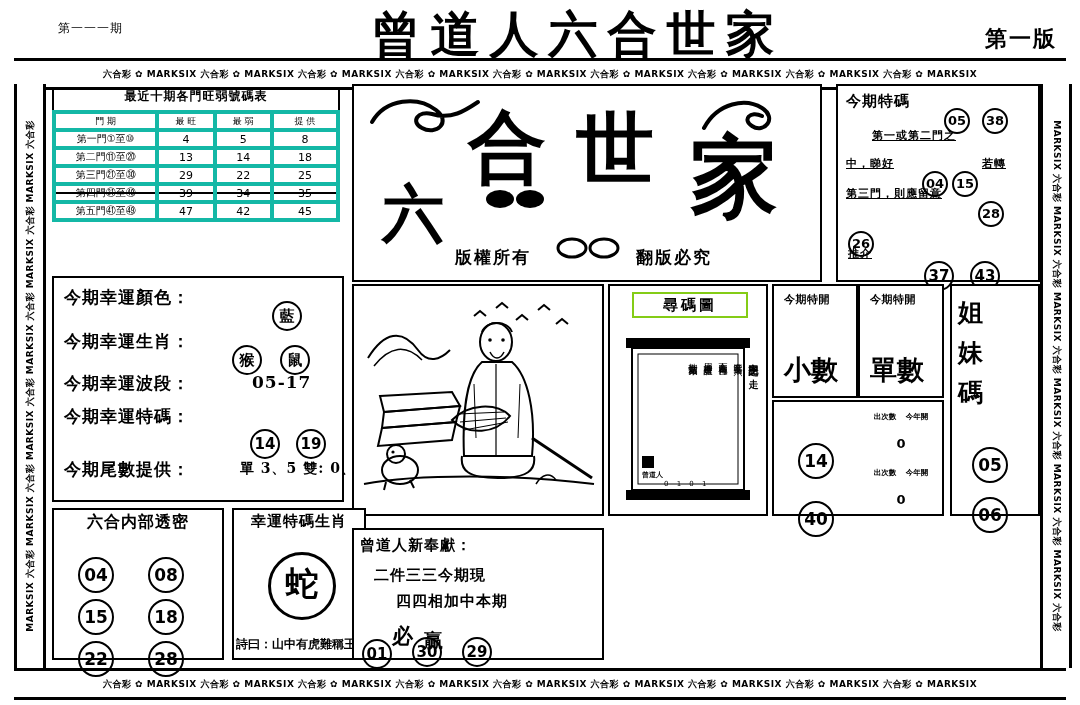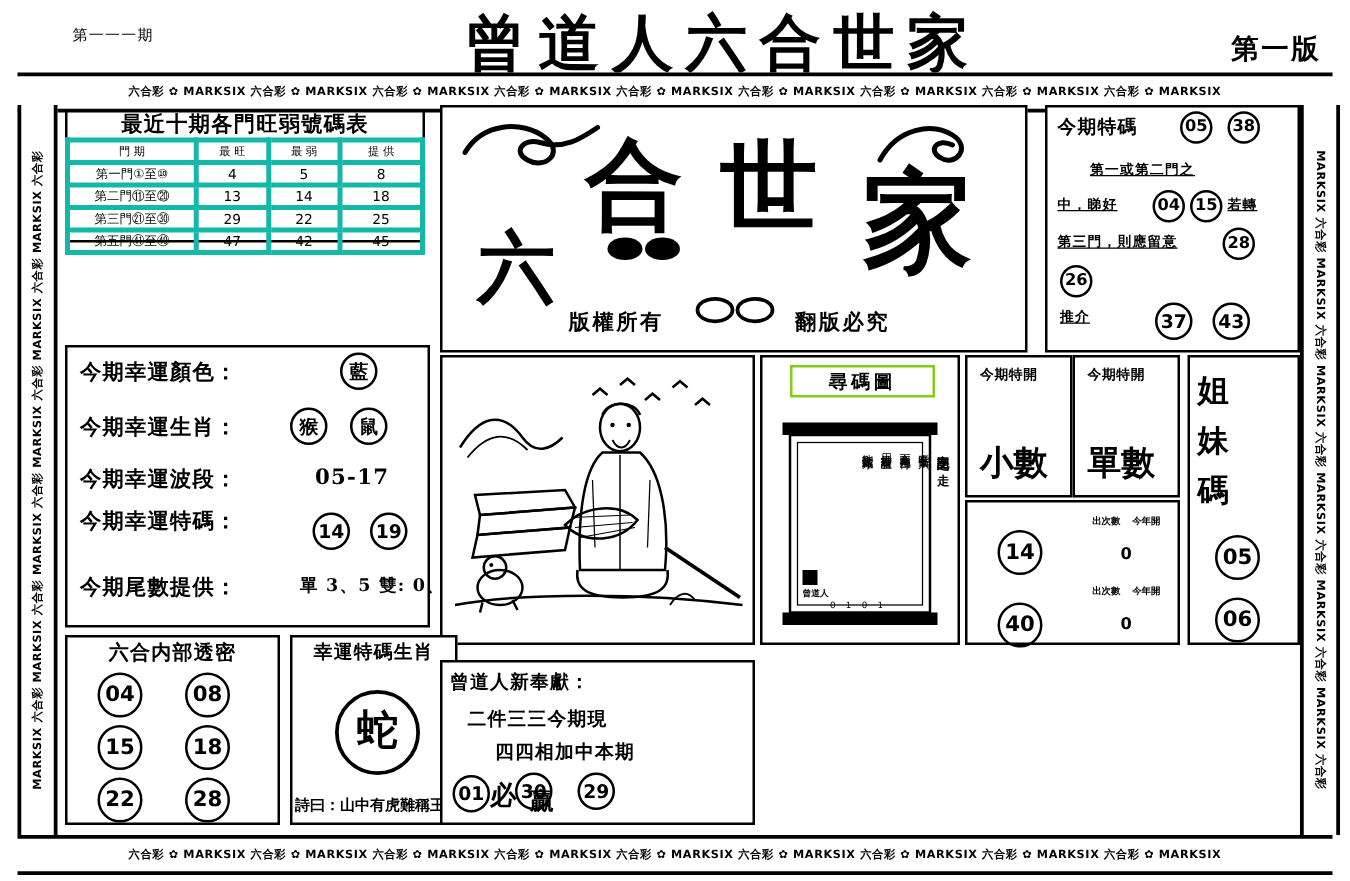--- a/index.html
+++ b/index.html
@@ -20,36 +20,36 @@
   .ribbon-right{left:1040px;top:84px;width:26px;height:584px;border-left:3px solid #000;border-right:3px solid #000;}
   .vtext{position:absolute;left:50%;top:50%;transform:translate(-50%,-50%) rotate(90deg);transform-origin:center;font-size:9px;font-weight:bold;white-space:nowrap;width:560px;text-align:center;}
   .vtext.rev{transform:translate(-50%,-50%) rotate(-90deg);}
 
   
   .panel{position:absolute;border:2px solid #000;background:#fff;box-sizing:border-box;}
   .center{text-align:center;}
 
   
   #tbl-panel{left:52px;top:88px;width:288px;height:106px;}
-  #tbl-title{position:absolute;left:52px;top:88px;width:288px;text-align:center;font-size:17px;font-weight:bold;font-family:"DejaVu Serif",serif;letter-spacing:1px;}
+  #tbl-title{position:absolute;left:52px;top:88px;width:288px;text-align:center;font-size:12px;font-weight:bold;font-family:"DejaVu Serif",serif;letter-spacing:1px;}
   table.t10{position:absolute;left:52px;top:110px;border-collapse:collapse;width:288px;font-size:11px;}
   table.t10 th,table.t10 td{border:4px solid #14b8a6;text-align:center;padding:0;height:14px;font-weight:normal;}
   table.t10 th{font-size:9px;}
   table.t10 td.lbl{font-size:10px;white-space:nowrap;}
 
   
   #callig{left:352px;top:84px;width:470px;height:198px;}
   .cal-char{position:absolute;font-family:"DejaVu Serif","Liberation Serif",serif;font-weight:bold;}
   #cal-note-l{position:absolute;left:455px;top:246px;font-size:17px;font-weight:bold;letter-spacing:2px;}
   #cal-note-r{position:absolute;left:636px;top:246px;font-size:17px;font-weight:bold;letter-spacing:2px;}
 
   
   #sp-panel{left:836px;top:84px;width:204px;height:198px;}
   .sp-head{position:absolute;left:846px;top:92px;font-size:15px;font-weight:bold;letter-spacing:1px;}
-  .circ{display:inline-block;border:2px solid #000;border-radius:50%;text-align:center;font-weight:bold;box-sizing:border-box;}
+  .circ{display:inline-block;border:2px solid #000;border-radius:50%;text-align:center;font-weight:bold;box-sizing:border-box;margin-top:19px;}
   .c24{width:26px;height:26px;line-height:22px;font-size:13px;}
   .c28{width:30px;height:30px;line-height:26px;font-size:15px;}
   .c34{width:36px;height:36px;line-height:32px;font-size:17px;}
   .sp-line{position:absolute;font-size:11px;font-weight:bold;letter-spacing:1px;font-family:"DejaVu Serif",serif;text-decoration:underline;}
 
   
   #lucky{left:52px;top:276px;width:292px;height:226px;}
   .lrow{position:absolute;font-size:17px;font-weight:bold;font-family:"DejaVu Serif",serif;letter-spacing:1px;white-space:nowrap;}
 
   
@@ -125,20 +125,26 @@
       <td class="lbl">第二門⑪至⑳</td>
       <td>13</td>
       <td>14</td>
       <td>18</td>
     </tr>
     <tr>
       <td class="lbl">第三門㉑至㉚</td>
       <td>29</td>
       <td>22</td>
       <td>25</td>
+    </tr>
+    <tr>
+      <td class="lbl">第四門㉛至㊵</td>
+      <td>39</td>
+      <td>34</td>
+      <td>35</td>
     </tr>
     <tr>
       <td class="lbl">第五門㊶至㊾</td>
       <td>47</td>
       <td>42</td>
       <td>45</td>
     </tr>
   </tbody>
     </table>
 

